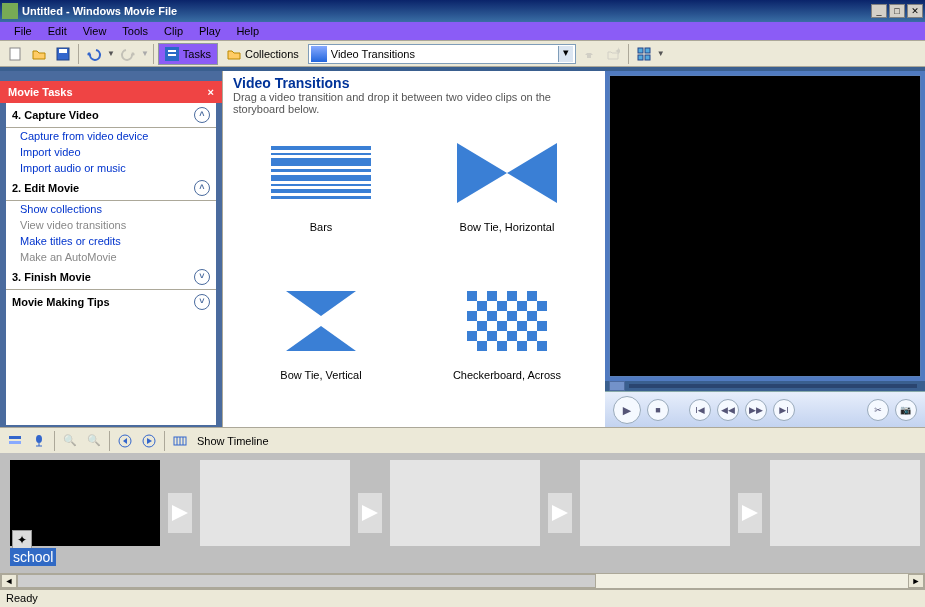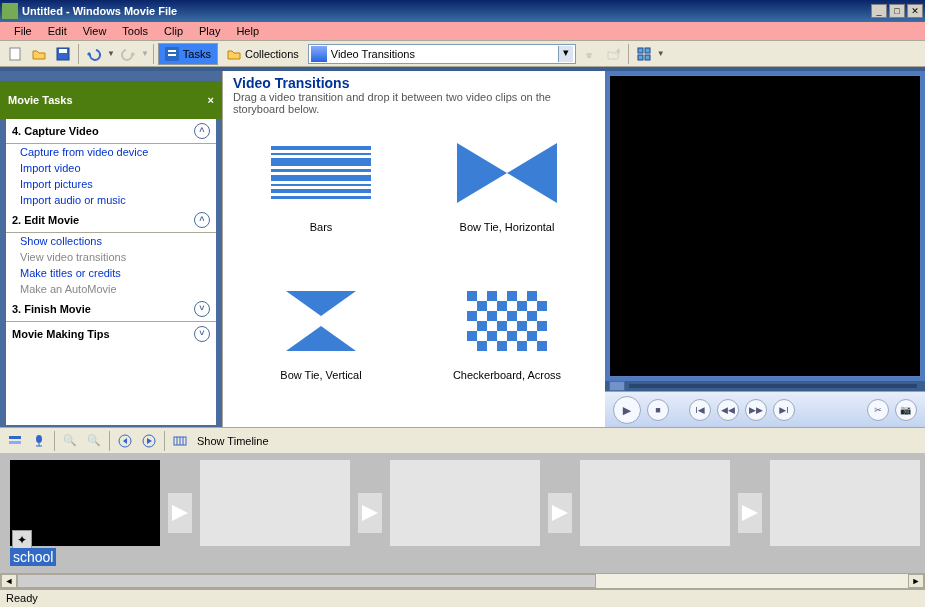--- a/index.html
+++ b/index.html
@@ -1,33 +1,33 @@
 <!DOCTYPE html>
 <html><head>
 <meta charset="utf-8">
 <style>
 * { box-sizing: border-box; margin: 0; padding: 0; font-family: Tahoma, sans-serif; font-size: 11px; }
 body { background: #ece9d8; width: 925px; height: 607px; overflow: hidden; display: flex; flex-direction: column; }
 .titlebar { height: 22px; background: linear-gradient(#0a246a, #3a6ea5); color: white; display: flex; align-items: center; padding: 0 2px; }
 .titlebar .icon { width: 16px; height: 16px; background: #7a5; margin-right: 4px; }
 .titlebar .title { flex: 1; font-weight: bold; }
 .titlebar .winbtn { width: 16px; height: 14px; background: #d4d0c8; border: 1px solid #808080; margin-left: 2px; color: black; font-family: Arial; font-size: 9px; text-align: center; line-height: 12px; }
-.menubar { height: 19px; background: #fca5a5; display: flex; align-items: center; padding: 0 6px; border-bottom: 1px solid #aca899; }
+.menubar { height: 19px; background: #8b5cf6; display: flex; align-items: center; padding: 0 6px; border-bottom: 1px solid #aca899; }
 .menubar span { padding: 0 8px; cursor: default; }
 .toolbar { height: 26px; background: #ece9d8; display: flex; align-items: center; padding: 0 4px; border-bottom: 1px solid #aca899; gap: 2px; }
 .tbtn { width: 22px; height: 22px; display: flex; align-items: center; justify-content: center; border: 1px solid transparent; }
 .tsep { width: 1px; height: 20px; background: #aca899; margin: 0 2px; }
-.ttoggle { display: flex; align-items: center; height: 22px; padding: 0 6px; border: 1px solid #919b9c; background: #3b82f6; gap: 4px; }
+.ttoggle { display: flex; align-items: center; height: 22px; padding: 0 6px; border: 1px solid #919b9c; background: #8b5cf6; gap: 4px; }
 .dropdown { height: 20px; border: 1px solid #7f9db9; background: white; display: flex; align-items: center; padding: 0 2px; }
 .dropdown .ddicon { width: 16px; height: 16px; background: linear-gradient(#8af,#26d); margin-right: 4px; }
 .dropdown input { border: none; outline: none; flex: 1; height: 16px; }
 .dropdown .ddbtn { width: 15px; height: 16px; background: #dbe5f1; border-left: 1px solid #7f9db9; text-align: center; }
 .main { flex: 1; display: flex; min-height: 0; border-top: 4px solid #3a5f8f; }
 .taskpane { width: 222px; background: #4a6b9e; display: flex; flex-direction: column; }
-.taskpane-hdr { background: #4d7c0f; color: white; font-weight: bold; height: 38px; padding: 4px 8px; display: flex; align-items: center; }
+.taskpane-hdr { background: #ef4444; color: white; font-weight: bold; height: 22px; padding: 4px 8px; display: flex; align-items: center; }
 .taskpane-hdr .close { margin-left: auto; font-family: Arial; cursor: default; }
 .taskbox { background: white; margin: 0 6px 2px 6px; flex: 1; overflow: hidden; }
 .taskhdr { font-size: 12px; font-weight: bold; padding: 4px 6px; border-bottom: 1px solid #aca899; display: flex; align-items: center; }
 .taskhdr .chev { margin-left: auto; width: 16px; height: 16px; border: 1px solid #4a6b9e; border-radius: 8px; text-align: center; line-height: 13px; color: #4a6b9e; font-size: 9px; }
 .tasklink { display: block; padding: 2px 14px; color: #0033cc; cursor: default; }
 .tasklink.dim { color: #888; }
 .collectionpane { flex: 1; background: white; display: flex; flex-direction: column; border-left: 1px solid #aca899; }
 .coll-title { padding: 4px 10px 0 10px; color: #003399; font-weight: bold; font-size: 14px; }
 .coll-sub { padding: 0 10px 6px 10px; color: #555; font-size: 11px; }
 .coll-grid { flex: 1; display: grid; grid-template-columns: 1fr 1fr; gap: 10px; padding: 10px; overflow: hidden; }
@@ -157,21 +157,20 @@
       <span>Movie Tasks</span>
       <span class="close">×</span>
     </div>
     <div class="taskbox">
       <div class="taskhdr">
         <span>4. Capture Video</span>
         <span class="chev">˄</span>
       </div>
       <a class="tasklink">Capture from video device</a>
       <a class="tasklink">Import video</a>
-      <a class="tasklink">Import pictures</a>
       <a class="tasklink">Import audio or music</a>
       <div class="taskhdr">
         <span>2. Edit Movie</span>
         <span class="chev">˄</span>
       </div>
       <a class="tasklink">Show collections</a>
       <a class="tasklink dim">View video transitions</a>
       <a class="tasklink">Make titles or credits</a>
       <a class="tasklink dim">Make an AutoMovie</a>
       <div class="taskhdr">

